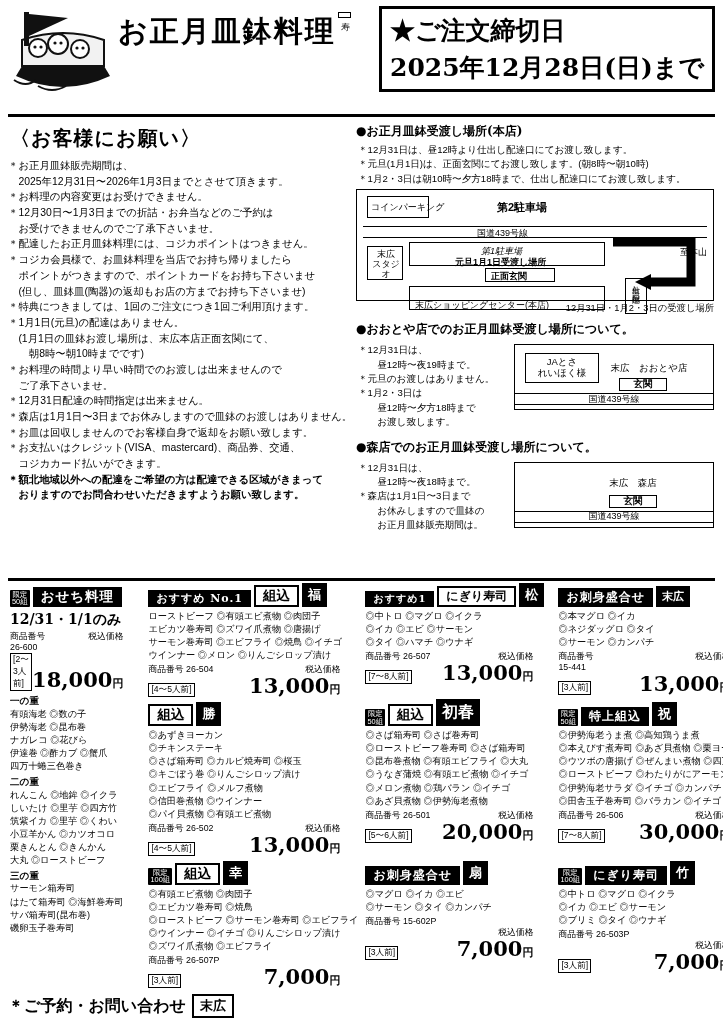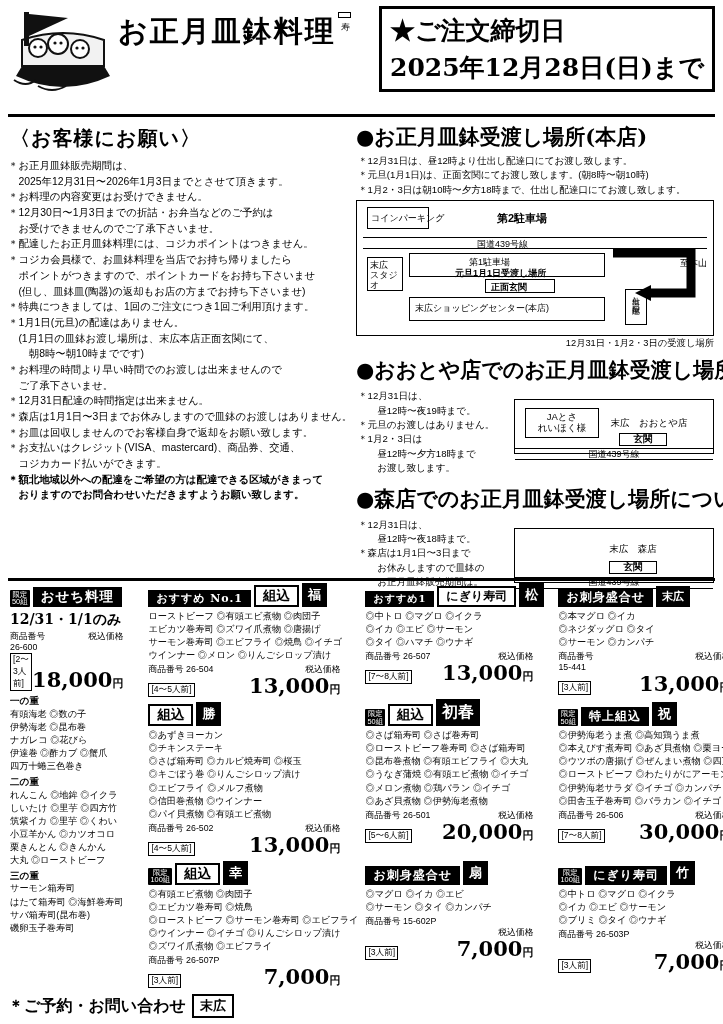--- a/index.html
+++ b/index.html
@@ -24,38 +24,38 @@
   .deadline-line1 { font-family:"DejaVu Serif", serif; font-weight:bold; font-size:25px; letter-spacing:0px; white-space:nowrap; }
   .deadline-line2 { font-family:"DejaVu Serif", serif; font-weight:bold; font-size:25px; letter-spacing:0px; white-space:nowrap; margin-top:4px; }
   .hr-thick { border-top:3px solid #000; margin:2px 0 6px 0; }
 
   
   .cols { display:flex; gap:10px; height:452px; }
   .col-left { width:338px; }
   .col-right { width:358px; }
 
   .sec-head {
-    font-family:"DejaVu Serif", serif; font-weight:bold; font-size:21px;
+    font-family:"DejaVu Serif", serif; font-weight:bold; font-size:12px;
     white-space:nowrap; margin-bottom:3px;
   }
   .req-title { font-family:"DejaVu Serif", serif; font-weight:bold; font-size:20px; letter-spacing:1px; margin:2px 0 6px 2px; }
   .notes { font-size:10.4px; line-height:1.46; }
   .notes div { margin-bottom:0.5px; white-space:nowrap; }
   .notes .bold { font-weight:bold; }
 
   
   .subnotes { font-size:9.6px; line-height:1.5; margin:2px 0 3px 2px; }
   .subnotes div { white-space:nowrap; }
-  .map-box { border:1px solid #000; height:136px; position:relative; background:#fff; }
+  .map-box { border:1px solid #000; height:112px; position:relative; background:#fff;text-align:center; }
   .map-label { position:absolute; font-size:9px; }
   .map-rect { position:absolute; border:1px solid #000; }
   .map-road { position:absolute; background:#ffffff; border-top:1px solid #000; border-bottom:1px solid #000; }
   .map-caption { font-size:9.3px; text-align:right; margin-top:1px; }
 
-  .small-map { border:1px solid #000; height:55px; position:relative; margin-top:12px; }
+  .small-map { border:1px solid #000; height:66px; position:relative; margin-top:3px; }
   .sm-box { position:absolute; border:1px solid #000; font-size:9.5px; display:flex; align-items:center; justify-content:center; text-align:center; line-height:1.15; }
   .sm-road { position:absolute; left:0; right:0; border-top:1px solid #000; border-bottom:1px solid #000; height:12px; display:flex; align-items:center; justify-content:center; font-size:9px; }
 
   
   .products { position:absolute; left:8px; top:578px; width:707px; height:385px; border-top:3px solid #000; padding-top:5px; }
   .prow { display:flex; gap:21px; }
   .pcard { border:0; padding:0 2px; }
 
   .badge-row { display:flex; align-items:flex-end; gap:3px; height:21px; }
   .badge-lim { background:#000; color:#fff; font-size:7.4px; line-height:1.03; text-align:center; padding:1px 2px; border-radius:1px; }
@@ -163,27 +163,27 @@
 
       <div class="map-box">
         <div class="map-rect" style="left:10px;top:6px;width:62px;height:22px;"></div>
         <div class="map-label" style="left:14px;top:11px;">コインパーキング</div>
         <div class="map-label" style="left:140px;top:10px;font-size:11px;font-weight:bold;">第2駐車場</div>
         <div class="map-road" style="left:6px;right:6px;top:36px;height:12px;"></div>
         <div class="map-label" style="left:120px;top:37px;">国道439号線</div>
         <div class="map-rect" style="left:10px;top:56px;width:36px;height:34px;"></div>
         <div class="map-label" style="left:13px;top:60px;line-height:1.1;width:32px;">末広<br>スタジ<br>オ</div>
         <div class="map-rect" style="left:52px;top:52px;width:196px;height:24px;"></div>
-        <div class="map-label" style="left:112px;top:55px;">第1駐車場</div>
+        <div class="map-label" style="left:124px;top:55px;font-style:italic;">第1駐車場</div>
         <div class="map-label" style="left:98px;top:66px;font-weight:bold;">元旦1月1日受渡し場所</div>
         <div class="map-rect" style="left:128px;top:78px;width:70px;height:14px;"></div>
         <div class="map-label" style="left:134px;top:80px;font-weight:bold;">正面玄関</div>
         <div class="map-label" style="right:6px;top:56px;">至本山</div>
         <div class="map-rect" style="left:52px;top:96px;width:196px;height:24px;"></div>
-        <div class="map-label" style="left:58px;top:101px;">末広ショッピングセンター(本店)</div>
+        <div class="map-label" style="left:58px;top:109px;">末広ショッピングセンター(本店)</div>
         <div class="map-rect" style="left:268px;top:88px;width:22px;height:36px;"></div>
         <div class="map-label" style="left:272px;top:90px;writing-mode:vertical-rl;font-size:8px;">仕出し配達口</div>
         <svg style="position:absolute;left:250px;top:48px;" width="100" height="60">
           <path d="M6,4 L84,4 L84,44 L40,44" stroke="#000" stroke-width="9" fill="none"></path>
           <path d="M44,36 L28,44 L44,52 Z" fill="#000"></path>
         </svg>
       </div>
       <div class="map-caption">12月31日・1月2・3日の受渡し場所</div>
 
       <div class="sec-head" style="margin-top:6px;">●おおとや店でのお正月皿鉢受渡し場所について。</div>

